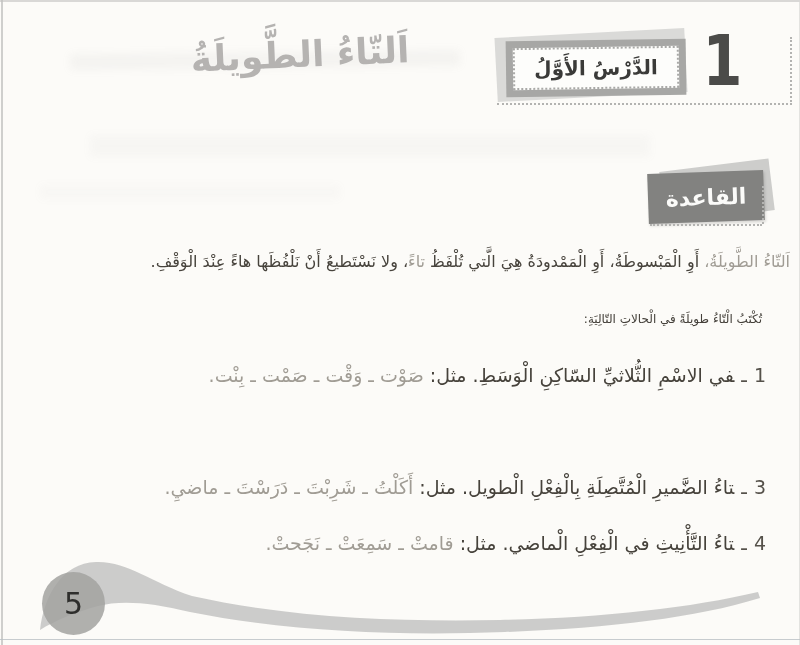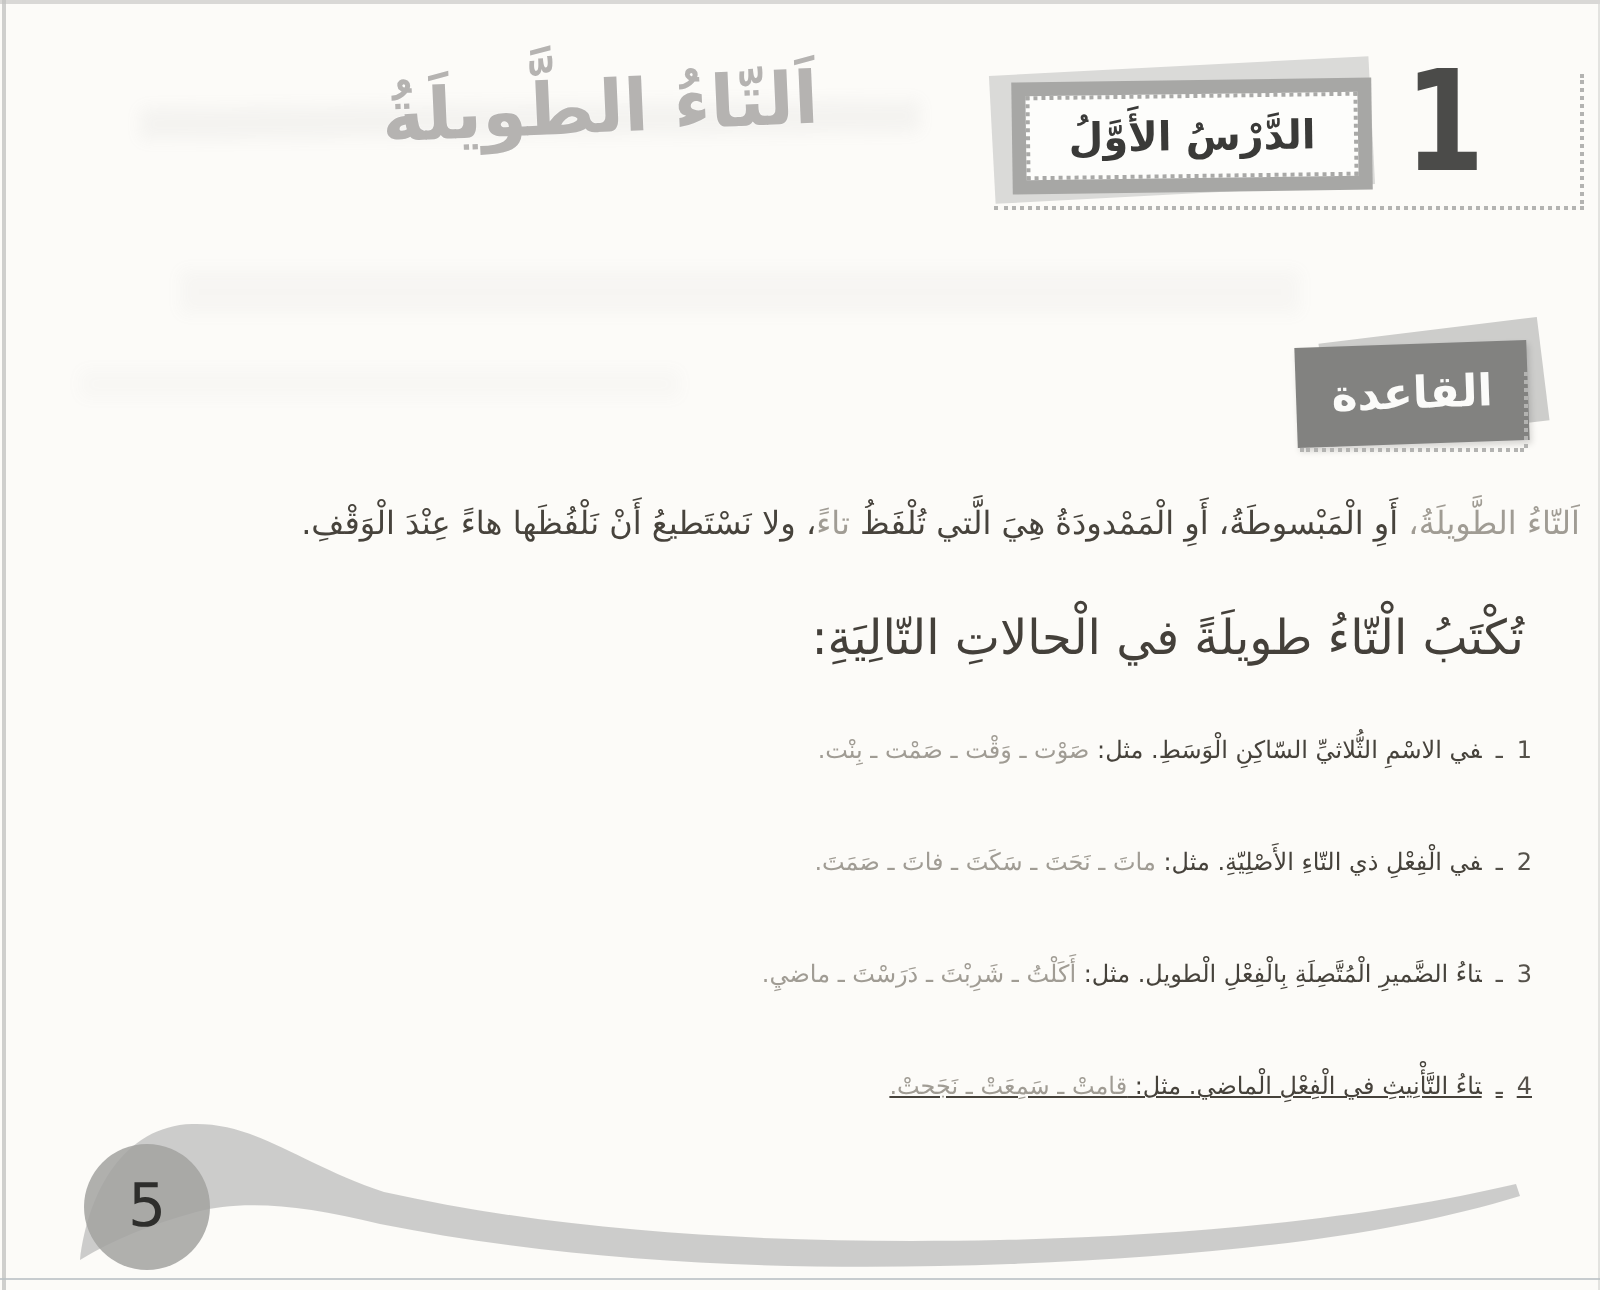--- a/index.html
+++ b/index.html
@@ -99,34 +99,34 @@
     position: absolute; right: 10px; left: 8px; top: 236px;
     direction: rtl; text-align: right;
     font-size: 16px; line-height: 52px;
     color: #47433c;
     white-space: nowrap; overflow: hidden;
   }
   .muted { color: #a09c94; }
   .cases-intro {
     position: absolute; right: 38px; top: 294px;
     direction: rtl; text-align: left;
-    font-size: 24px; line-height: 50px;
+    font-size: 12px; line-height: 50px;
     color: #44403a;
   }
   .case-row {
     position: absolute; right: 34px; left: 8px;
     direction: rtl; text-align: right;
-    font-size: 12px; line-height: 50px;
+    font-size: 19px; line-height: 50px;
     color: #46423b;
     white-space: nowrap; overflow: hidden;
   }
   .case-1 { top: 350px; }
   .case-2 { top: 406px; }
   .case-3 { top: 462px; }
-  .case-4 { top: 518px; text-decoration: underline; }
+  .case-4 { top: 518px; }
   .case-num { color: #55514a; }
   .case-dash { margin: 0 7px; color: #55514a; }
 
   
   .swoosh { position: absolute; left: 0; top: 548px; pointer-events: none; }
   .page-circle {
     position: absolute; left: 42px; top: 572px;
     width: 63px; height: 63px; border-radius: 50%;
     background: rgba(162,162,160,.85);
     display: flex; align-items: center; justify-content: center;
@@ -161,21 +161,20 @@
   <div class="rule-badge">القاعدة</div>
   <div class="dot-h-rule"></div>
   <div class="dot-v-rule"></div>
 
   <p class="definition"><span class="muted">اَلتّاءُ الطَّويلَةُ، </span><span>أَوِ الْمَبْسوطَةُ، أَوِ الْمَمْدودَةُ هِيَ الَّتي تُلْفَظُ </span><span class="muted">تاءً</span><span>، ولا نَسْتَطيعُ أَنْ نَلْفُظَها هاءً عِنْدَ الْوَقْفِ.</span></p>
 
   <p class="cases-intro">تُكْتَبُ الْتّاءُ طويلَةً في الْحالاتِ التّالِيَةِ:</p>
 
   <div class="case-row case-1"><span class="case-num">1</span><span class="case-dash">ـ</span><span>في الاسْمِ الثُّلاثيِّ السّاكِنِ الْوَسَطِ. مثل: </span><span class="muted">صَوْت ـ وَقْت ـ صَمْت ـ بِنْت.</span></div>
 
-  <div class="case-row case-2"><span class="case-num">2</span><span class="case-dash">ـ</span><span>في الْفِعْلِ ذي التّاءِ الأَصْلِيّةِ. مثل: </span><span class="muted">ماتَ ـ نَحَتَ ـ سَكَتَ ـ فاتَ ـ صَمَتَ.</span></div>
 
   <div class="case-row case-3"><span class="case-num">3</span><span class="case-dash">ـ</span><span>تاءُ الضَّميرِ الْمُتَّصِلَةِ بِالْفِعْلِ الْطويل. مثل: </span><span class="muted">أَكَلْتُ ـ شَرِبْتَ ـ دَرَسْتَ ـ ماضيِ.</span></div>
 
   <div class="case-row case-4"><span class="case-num">4</span><span class="case-dash">ـ</span><span>تاءُ التَّأْنِيثِ في الْفِعْلِ الْماضي. مثل: </span><span class="muted">قامتْ ـ سَمِعَتْ ـ نَجَحتْ.</span></div>
 
   <svg class="swoosh" width="800" height="97" viewBox="0 0 800 97" xmlns="http://www.w3.org/2000/svg">
     <path fill="#c7c7c5" fill-opacity="0.9" d="
       M 40 82
       C 44 48, 62 15, 96 14
       C 128 13, 150 34, 192 48

